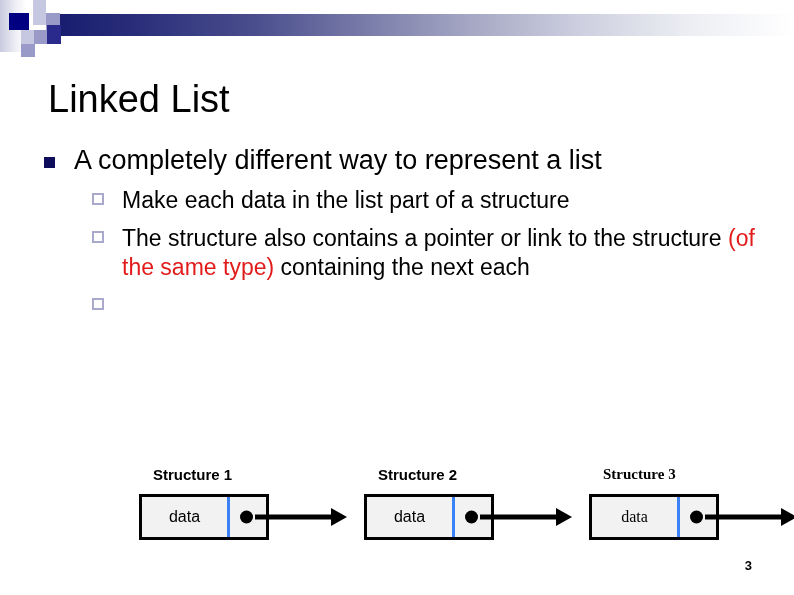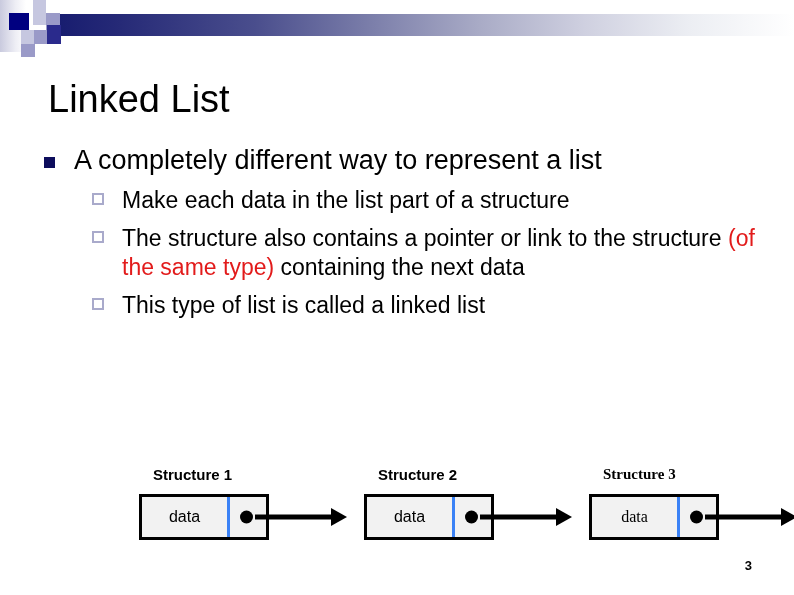--- a/index.html
+++ b/index.html
@@ -217,29 +217,26 @@
   <div class="lvl2">
     <span class="bullet-hollow"></span>
     <span>
       <span>Make each data in the list part of a structure</span>
     </span>
   </div>
 
   <div class="lvl2">
     <span class="bullet-hollow"></span>
     <span>
-      <span>The structure also contains a pointer or link to the structure </span><span class="red">(of the same type)</span><span> containing the next data</span>
+      <span>The structure also contains a pointer or link to the structure </span><span class="red">(of the same type)</span><span> containing the next each</span>
     </span>
   </div>
 
   <div class="lvl2">
     <span class="bullet-hollow"></span>
-    <span>
-      <span>This type of list is called a linked list</span>
-    </span>
   </div>
 
 </div>
 
 <div id="diagram">
 
   <div class="node" style="left:100px; width:130px;">
     <div class="node-label">Structure 1</div>
     <div class="box" style="width:130px;">
       <div class="cell-data" style="width:88px;">data</div>

